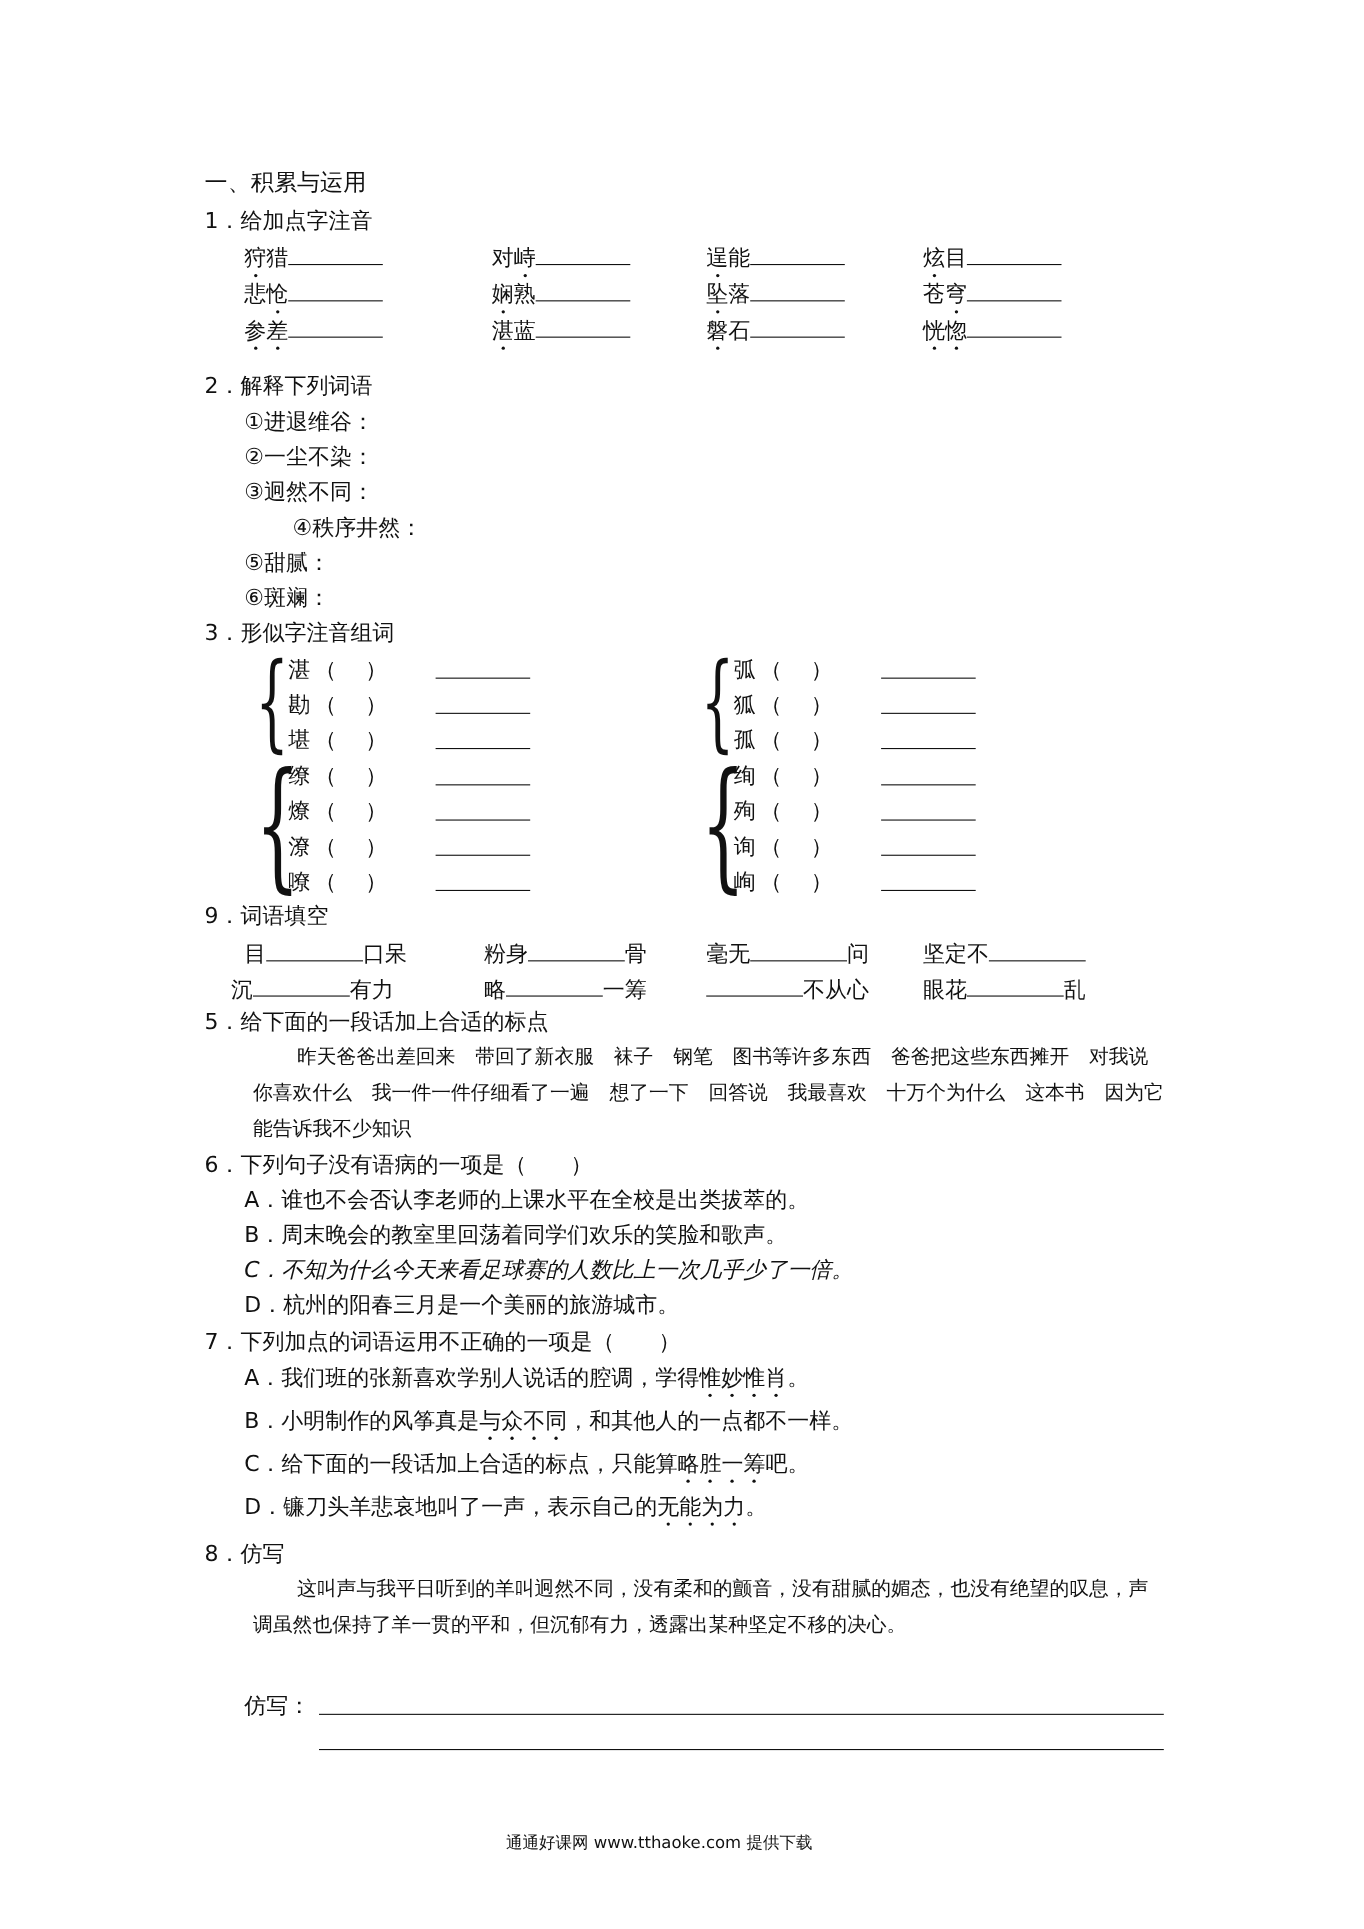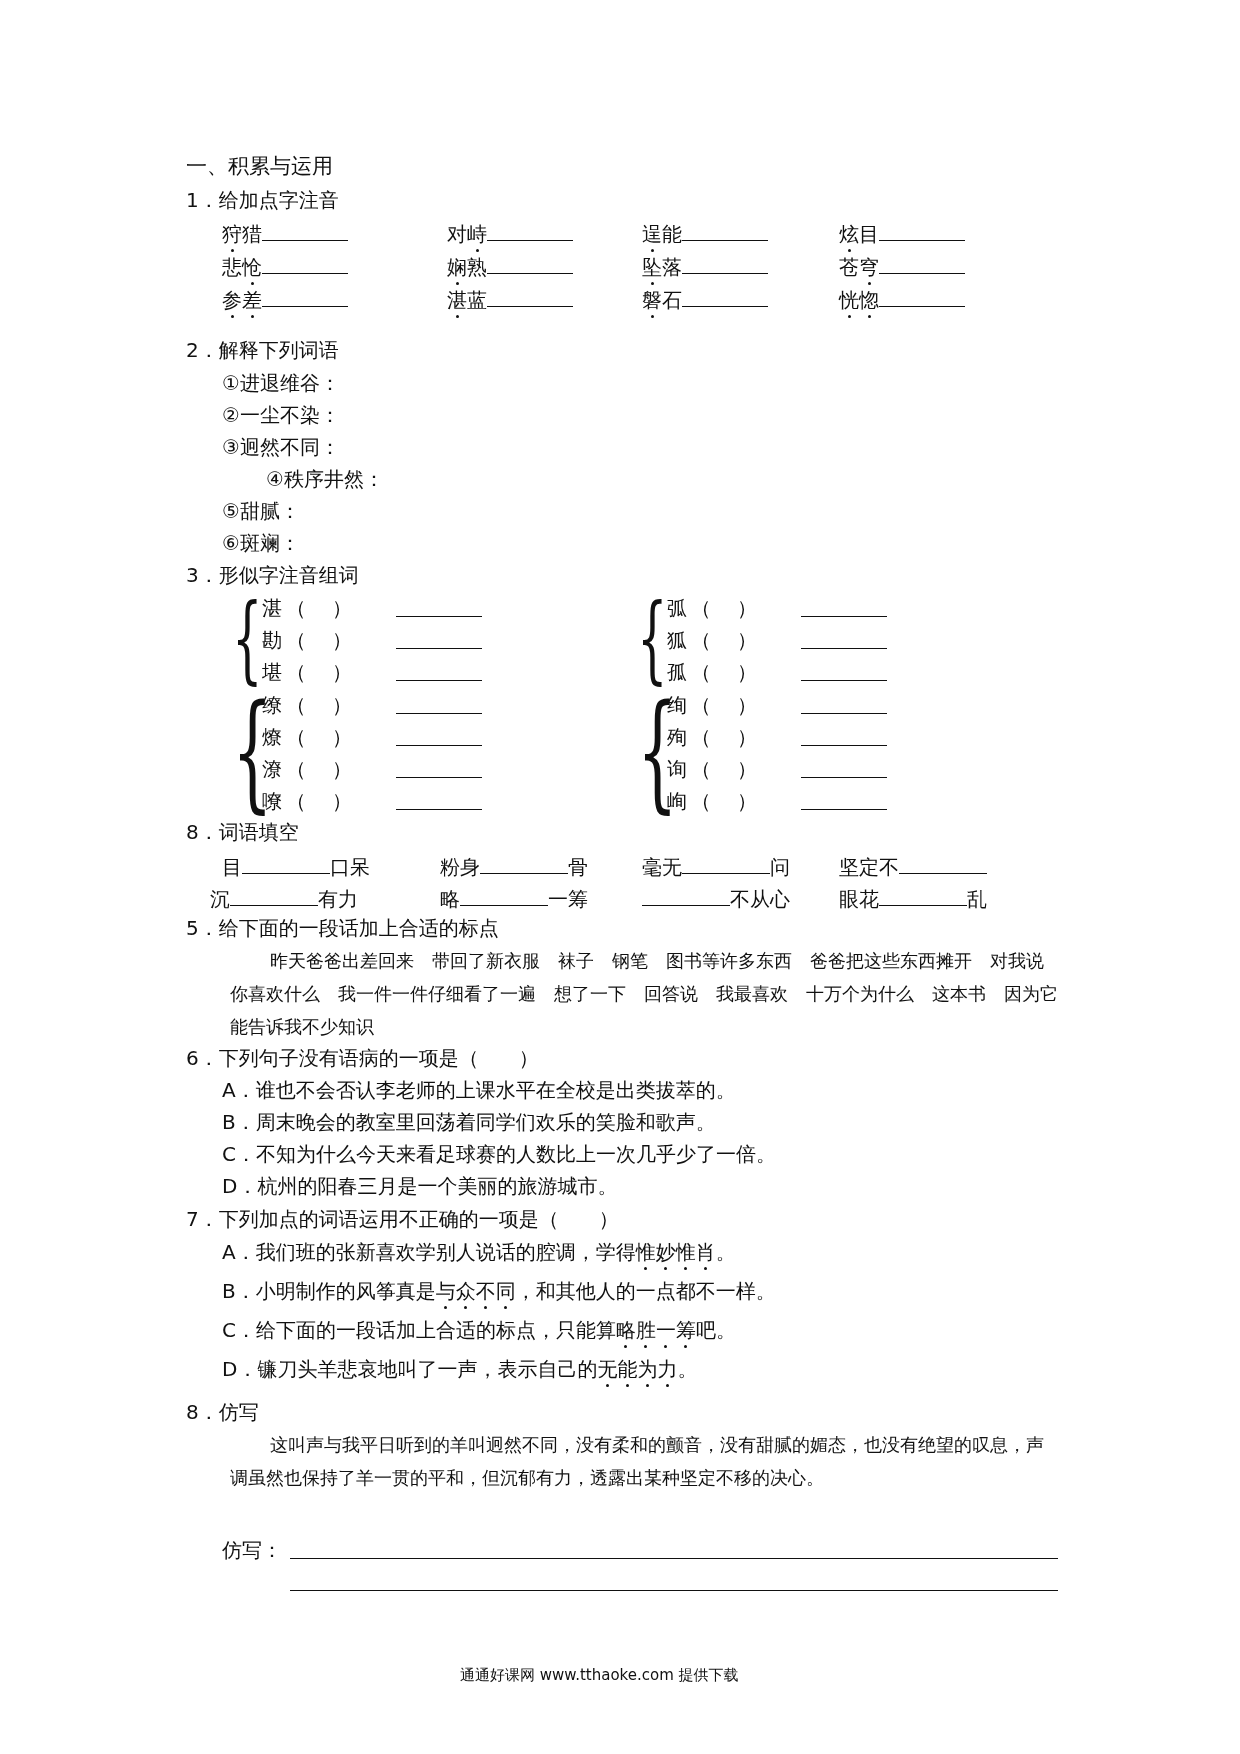--- a/index.html
+++ b/index.html
@@ -37,30 +37,30 @@
 <div class="abs q" style="left:222px;top:373px;">①进退维谷：</div>
 <div class="abs q" style="left:222px;top:405px;">②一尘不染：</div>
 <div class="abs q" style="left:222px;top:437px;">③迥然不同：</div>
 <div class="abs q" style="left:222px;top:469px;margin-left:44px;">④秩序井然：</div>
 <div class="abs q" style="left:222px;top:501px;">⑤甜腻：</div>
 <div class="abs q" style="left:222px;top:533px;">⑥斑斓：</div>
 
 <div class="abs q" style="left:186px;top:565px;">3．形似字注音组词</div>
 <div id="q3-area"></div>
 
-<div class="abs q" style="left:186px;top:822px;">8．词语填空</div>
+<div class="abs q" style="left:186px;top:822px;">9．词语填空</div>
 <div id="q4-area"></div>
 
 <div class="abs q" style="left:186px;top:918px;">5．给下面的一段话加上合适的标点</div>
 <div class="para indent" style="top:944px;">昨天爸爸出差回来　带回了新衣服　袜子　钢笔　图书等许多东西　爸爸把这些东西摊开　对我说　你喜欢什么　我一件一件仔细看了一遍　想了一下　回答说　我最喜欢　十万个为什么　这本书　因为它能告诉我不少知识</div>
 
 <div class="abs q" style="left:186px;top:1048px;">6．下列句子没有语病的一项是（　　）</div>
 <div class="abs q" style="left:222px;top:1080px;">A．谁也不会否认李老师的上课水平在全校是出类拔萃的。</div>
 <div class="abs q" style="left:222px;top:1112px;">B．周末晚会的教室里回荡着同学们欢乐的笑脸和歌声。</div>
-<div class="abs q" style="left:222px;top:1144px;">C．不知为什么今天来看足球赛的人数比上一次几乎少了一倍。</div>
+<div class="abs q" style="left:222px;top:1144px;font-style:italic;">C．不知为什么今天来看足球赛的人数比上一次几乎少了一倍。</div>
 <div class="abs q" style="left:222px;top:1176px;">D．杭州的阳春三月是一个美丽的旅游城市。</div>
 
 <div class="abs q" style="left:186px;top:1209px;">7．下列加点的词语运用不正确的一项是（　　）</div>
 <div id="q7-area"></div>
 
 <div class="abs q" style="left:186px;top:1402px;">8．仿写</div>
 <div class="para indent" style="top:1428px;width:830px;">这叫声与我平日听到的羊叫迥然不同，没有柔和的颤音，没有甜腻的媚态，也没有绝望的叹息，声调虽然也保持了羊一贯的平和，但沉郁有力，透露出某种坚定不移的决心。</div>
 <div class="abs q" style="left:222px;top:1540px;">仿写：</div>
 <div class="line" style="left:290px;top:1558px;width:768px;"></div>
 <div class="line" style="left:290px;top:1590px;width:768px;"></div>

